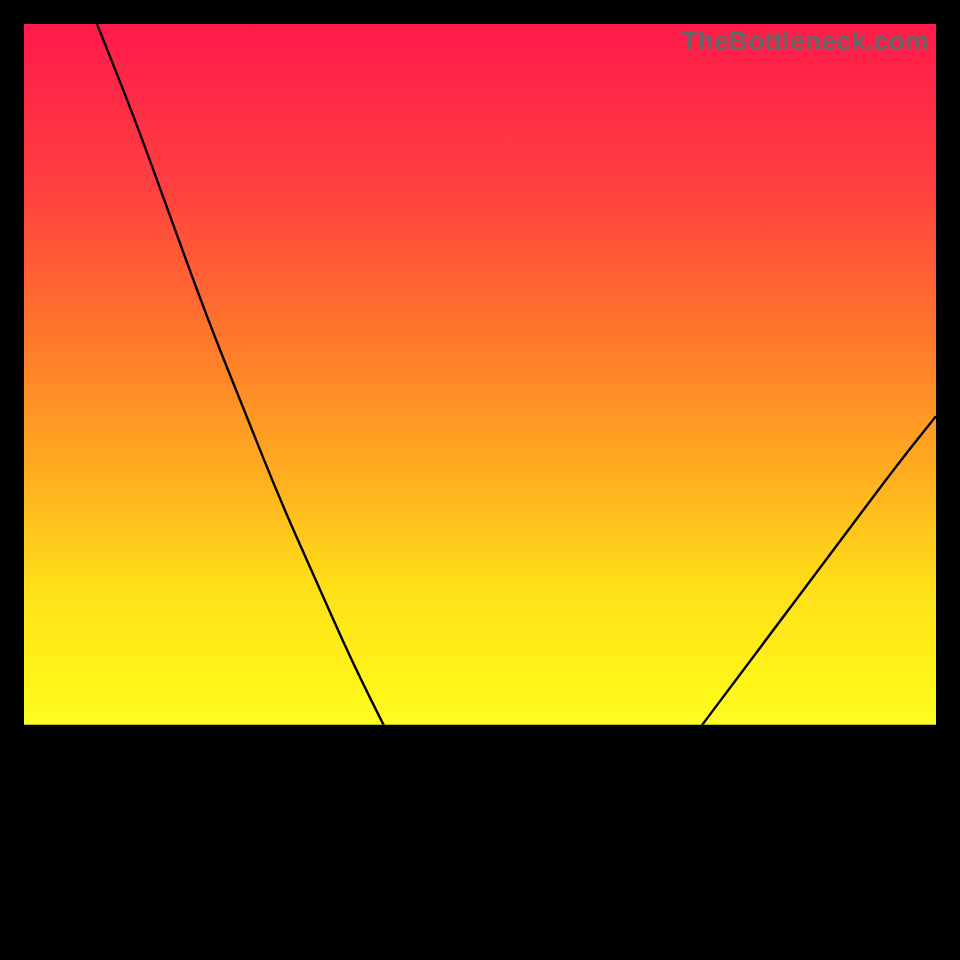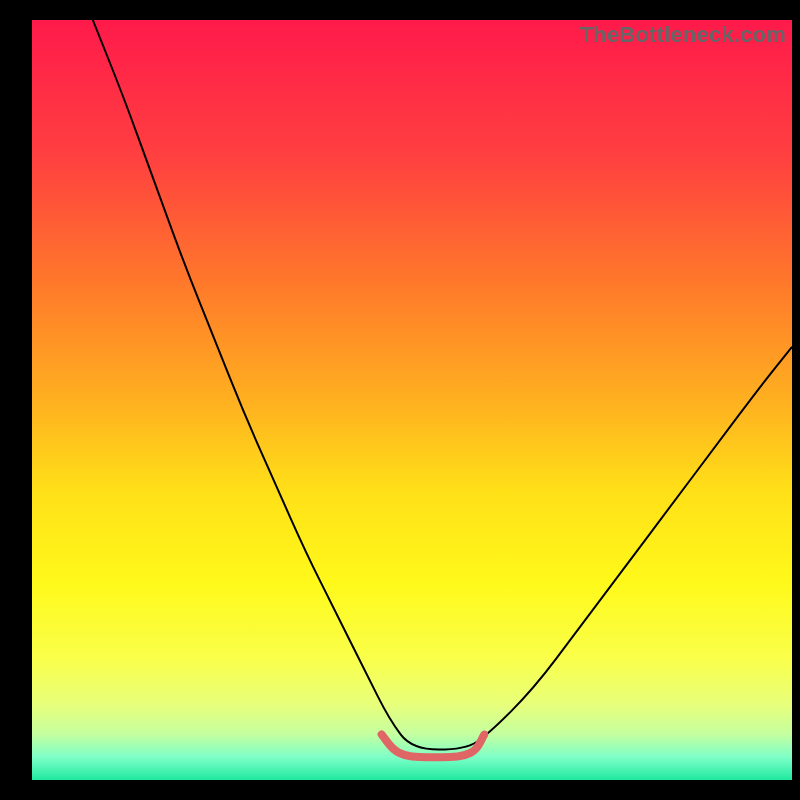--- a/index.html
+++ b/index.html
@@ -11,24 +11,24 @@
     font-family: Arial, Helvetica, sans-serif;
   }
   .frame {
     position: relative;
     width: 800px;
     height: 800px;
     background: #000;
   }
   .plot {
     position: absolute;
-    left: 32px;
+    left: 20px;
     top: 20px;
     width: 760px;
-    height: 760px;
+    height: 584px;
     overflow: hidden;
   }
   .watermark {
     position: absolute;
     top: 2px;
     right: 6px;
     font-size: 22px;
     font-weight: bold;
     color: #666;
     letter-spacing: 0.2px;

